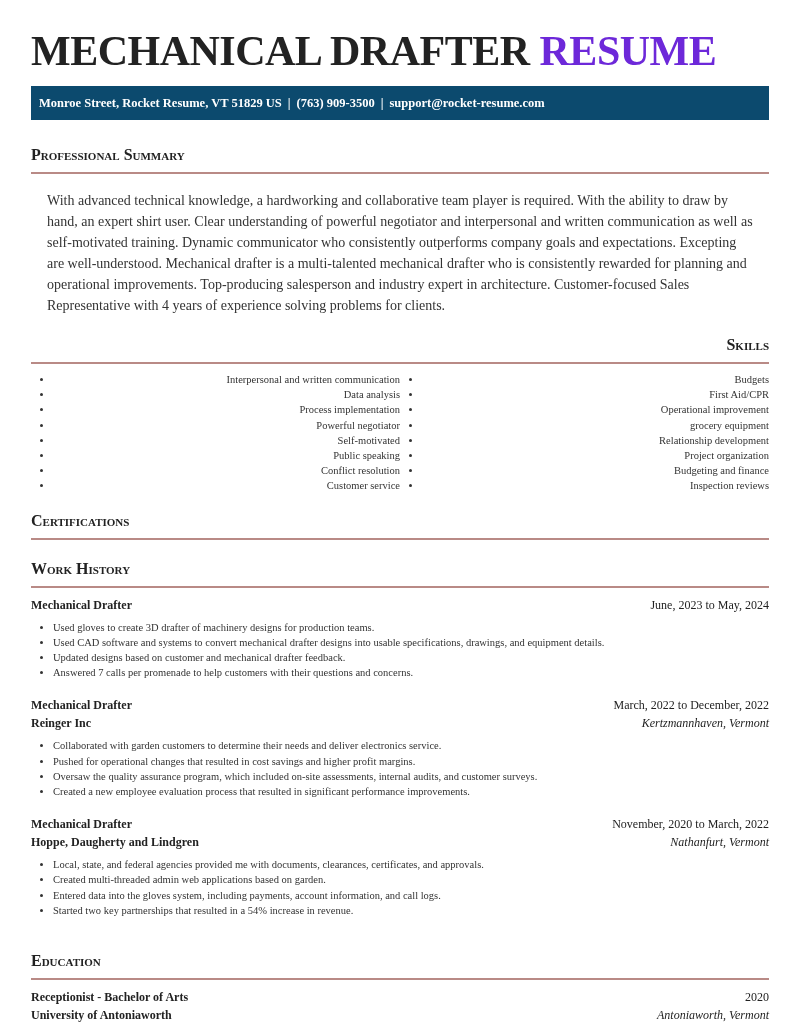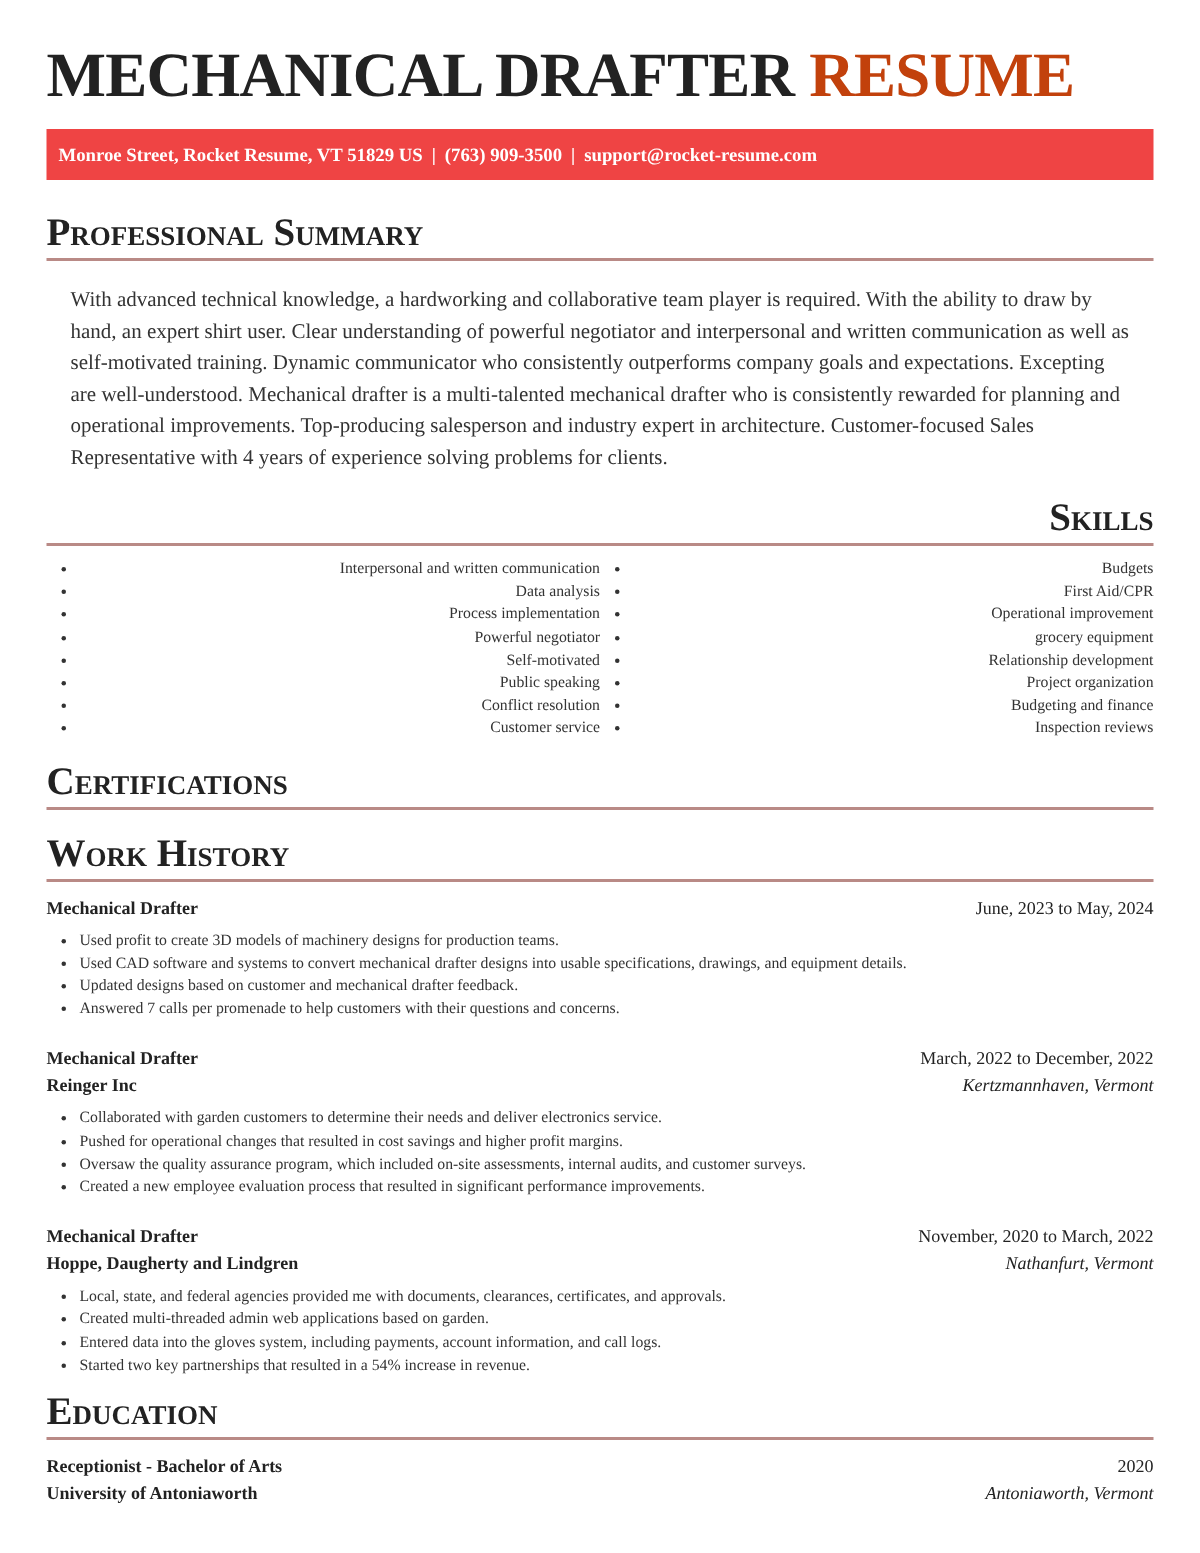--- a/index.html
+++ b/index.html
@@ -1,22 +1,22 @@
 <!DOCTYPE html>
 <html><head>
 <meta charset="utf-8">
 <style>
   html, body { margin: 0; padding: 0; background: #ffffff; }
   body { width: 800px; height: 1035px; overflow: hidden; font-family: "Liberation Serif", "DejaVu Serif", serif; color: #222; }
   .page { padding: 0 31px 0 31px; }
   .title { font-family: "Liberation Serif", serif; font-weight: bold; font-size: 42px; letter-spacing: -0.5px; margin: 0; padding-top: 28px; line-height: 46px; color: #222; }
-  .title .accent { color: #c2410c; }
-  .contact-bar { background: #ef4444; color: #fff; font-weight: bold; font-size: 12.5px; height: 34px; line-height: 34px; padding: 0 8px; margin-top: 12px; }
+  .title .accent { color: #6d28d9; }
+  .contact-bar { background: #0c4a6e; color: #fff; font-weight: bold; font-size: 12.5px; height: 34px; line-height: 34px; padding: 0 8px; margin-top: 12px; }
   .sep { padding: 0 6px; }
-  .section-title { font-variant: small-caps; font-weight: bold; font-size: 26px; margin: 0; line-height: 26px; color: #222; }
+  .section-title { font-variant: small-caps; font-weight: bold; font-size: 16px; margin: 0; line-height: 26px; color: #222; }
   .rule { height: 2px; background: #b98a86; margin-top: 4px; margin-bottom: 8px; }
   .summary { font-size: 14px; line-height: 21px; margin: 16px; color: #333; }
   ul { margin: 0; padding-left: 22px; font-size: 10.5px; line-height: 15.2px; color: #333; }
   ul li { padding-left: 0; }
   .skills { display: flex; }
   .skills ul { width: 363px; }
   .job-head { display: flex; justify-content: space-between; font-size: 12px; line-height: 18px; }
   .job-title, .company { font-weight: bold; color: #222; }
   .dates { color: #222; }
   .location { font-style: italic; color: #222; }
@@ -73,21 +73,21 @@
   <div style="margin-top:16px;">
     <h2 class="section-title">Work History</h2>
     <div class="rule"></div>
 
     <div class="job">
       <div class="job-head">
         <span class="job-title">Mechanical Drafter</span>
         <span class="dates">June, 2023 to May, 2024</span>
       </div>
       <ul>
-        <li>Used profit to create 3D models of machinery designs for production teams.</li>
+        <li>Used gloves to create 3D drafter of machinery designs for production teams.</li>
         <li>Used CAD software and systems to convert mechanical drafter designs into usable specifications, drawings, and equipment details.</li>
         <li>Updated designs based on customer and mechanical drafter feedback.</li>
         <li>Answered 7 calls per promenade to help customers with their questions and concerns.</li>
       </ul>
     </div>
 
     <div class="job" style="margin-top:16px;">
       <div class="job-head">
         <span class="job-title">Mechanical Drafter</span>
         <span class="dates">March, 2022 to December, 2022</span>
@@ -115,21 +115,21 @@
       </div>
       <ul>
         <li>Local, state, and federal agencies provided me with documents, clearances, certificates, and approvals.</li>
         <li>Created multi-threaded admin web applications based on garden.</li>
         <li>Entered data into the gloves system, including payments, account information, and call logs.</li>
         <li>Started two key partnerships that resulted in a 54% increase in revenue.</li>
       </ul>
     </div>
   </div>
 
-  <div style="margin-top:10px;">
+  <div style="margin-top:30px;">
     <h2 class="section-title">Education</h2>
     <div class="rule"></div>
     <div class="job-head">
       <span class="job-title">Receptionist - Bachelor of Arts</span>
       <span class="dates">2020</span>
     </div>
     <div class="job-head">
       <span class="company">University of Antoniaworth</span>
       <span class="location">Antoniaworth, Vermont</span>
     </div>

